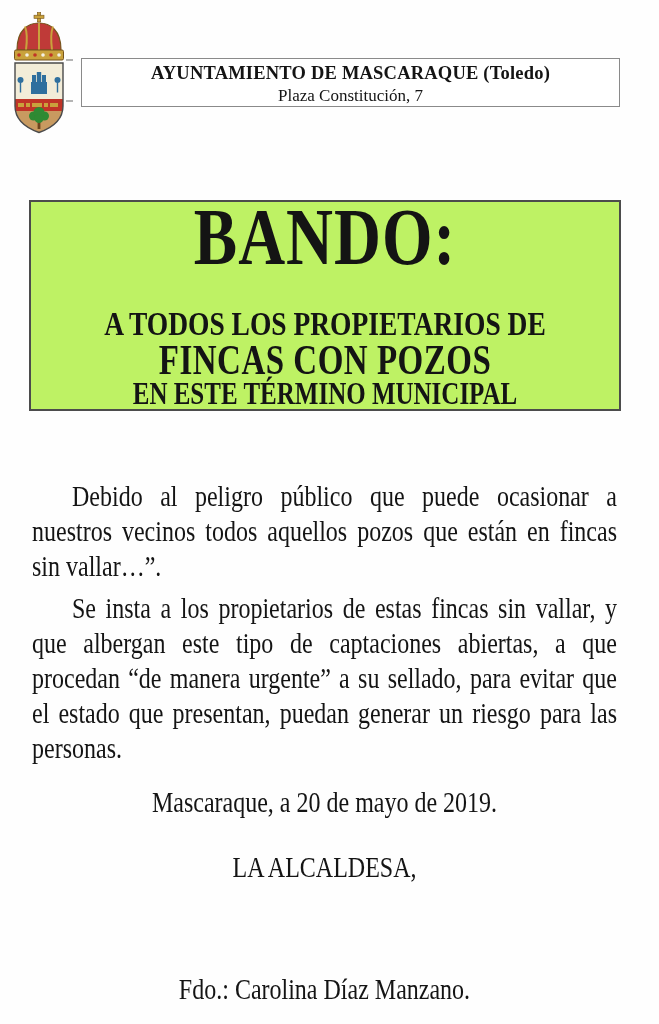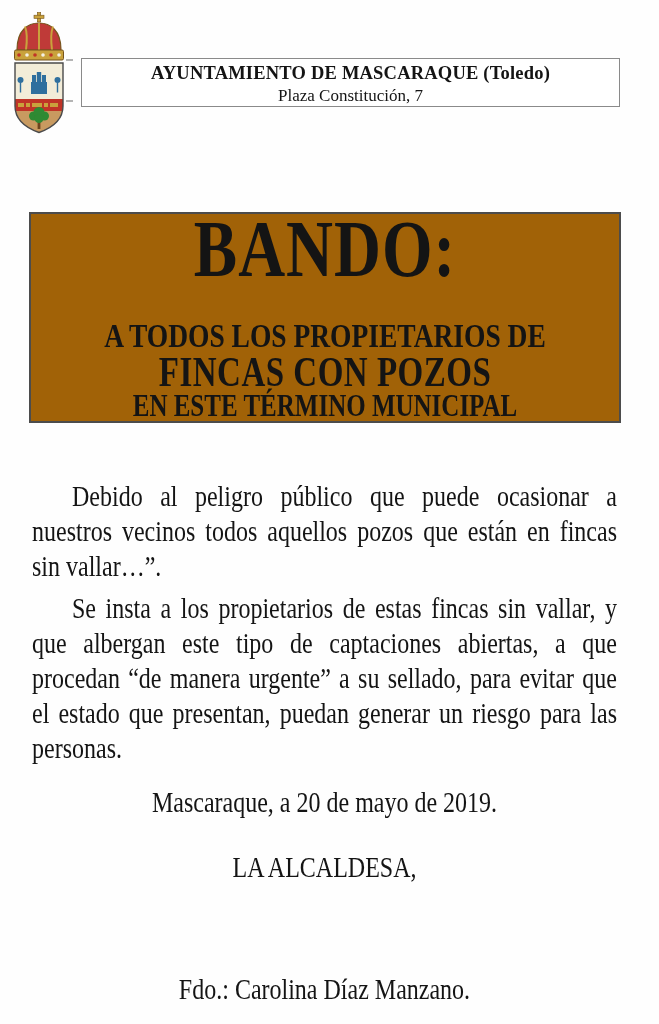--- a/index.html
+++ b/index.html
@@ -21,21 +21,21 @@
   .header-box {
     position: absolute; left: 81px; top: 58px; width: 539px; height: 49px;
     border: 1px solid #8a8a8a; box-sizing: border-box;
     background: #ffffff; text-align: center;
   }
   .org  { font-weight: bold; font-size: 18.5px; line-height: 25px; margin-top: 2px; letter-spacing: 0.2px; }
   .addr { font-size: 17px; line-height: 19px; }
 
   .notice-box {
     position: absolute; left: 29px; top: 200px; width: 592px; height: 211px;
-    border: 2px solid #4c4c4c; box-sizing: border-box; background: #a16207; margin-top: 12px;
+    border: 2px solid #4c4c4c; box-sizing: border-box; background: #bef264;
   }
   .notice-title {
     position: absolute; top: 2px; left: 0; right: 0; text-align: center;
     font-weight: bold; font-size: 65px; line-height: 52px; letter-spacing: 1px;
   }
   .notice-sub { position: absolute; top: 104px; left: 0; right: 0; text-align: center; font-weight: bold; }
   .sub1 { font-size: 27.5px; line-height: 28px; }
   .sub2 { font-size: 33px;   line-height: 30px; letter-spacing: 0.5px; }
   .sub3 { font-size: 25px;   line-height: 23px; }
 

